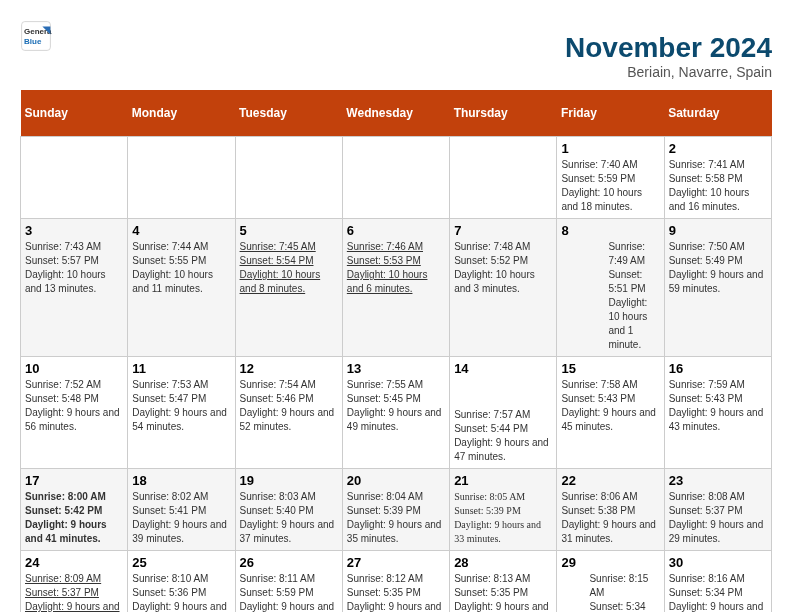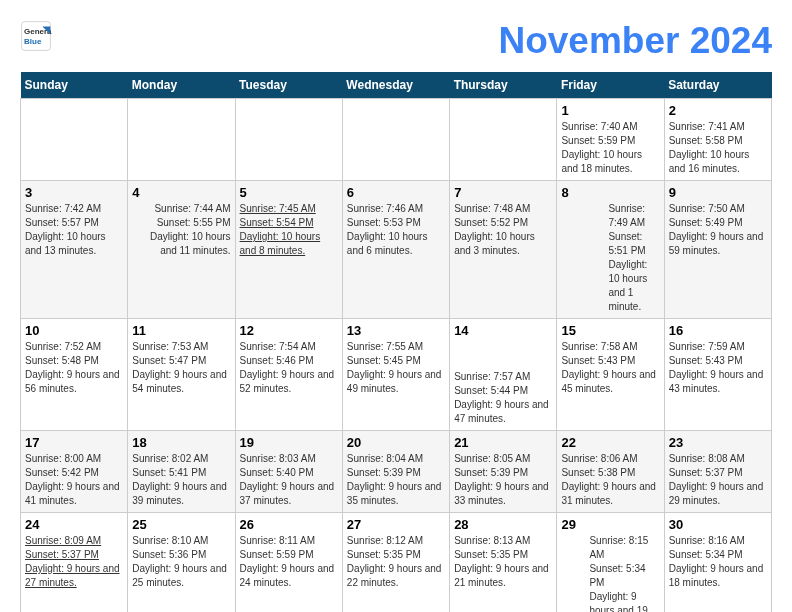--- a/index.html
+++ b/index.html
@@ -22,37 +22,38 @@
       gap: 4px;
     }
     .logo-icon {
       width: 32px;
       height: 32px;
     }
     .title-section {
       text-align: right;
     }
     .month-title {
-      font-size: 37px;
+      font-size: 28px;
       font-weight: bold;
-      color: #3b82f6;
+      color: #0c4a6e;
+      margin-top: 12px;
     }
     .location {
       font-size: 14px;
       color: #555;
     }
     table {
       width: 100%;
       border-collapse: collapse;
       font-size: 11px;
     }
     th {
-      background-color: #0c4a6e;
+      background-color: #c2410c;
       color: #fff;
-      padding: 6px 4px;
+      padding: 16px 4px;
       text-align: left;
       font-size: 12px;
       font-weight: bold;
     }
     td {
       border: 1px solid #ccc;
       vertical-align: top;
       padding: 4px;
       width: calc(100% / 7);
       height: 80px;
@@ -86,20 +87,21 @@
   <div class="logo">
     <svg class="logo-icon" viewBox="0 0 40 40">
       <rect x="2" y="2" width="36" height="36" rx="4" fill="white" stroke="#ccc" stroke-width="1"></rect>
       <text x="5" y="18" font-size="10" font-weight="bold" fill="#333" font-family="Arial">General</text>
       <text x="5" y="30" font-size="10" font-weight="bold" fill="#1a6db5" font-family="Arial">Blue</text>
       <polygon points="28,8 38,8 38,18" fill="#2a6db5"></polygon>
     </svg>
   </div>
   <div class="title-section">
     <div class="month-title">November 2024</div>
+    <div class="location">Beriain, Navarre, Spain</div>
   </div>
 </div>
 
 <table>
   <thead>
     <tr>
     <th>Sunday</th>
         <th>Monday</th>
         <th>Tuesday</th>
         <th>Wednesday</th>
@@ -124,39 +126,39 @@
         <td>
           <span class="day-num">2</span>
           <div class="day-info" style="white-space: pre-line;">Sunrise: 7:41 AM
 Sunset: 5:58 PM
 Daylight: 10 hours and 16 minutes.</div>
         </td>
       </tr>
       <tr>
         <td>
           <span class="day-num">3</span>
-          <div class="day-info" style="white-space: pre-line;">Sunrise: 7:42 AM
+          <div class="day-info" style="white-space: pre-line;">Sunrise: 7:43 AM
 Sunset: 5:57 PM
 Daylight: 10 hours and 13 minutes.</div>
         </td>
         <td>
           <span class="day-num">4</span>
-          <div class="day-info" style="white-space: pre-line; text-align: right;">Sunrise: 7:44 AM
+          <div class="day-info" style="white-space: pre-line;">Sunrise: 7:44 AM
 Sunset: 5:55 PM
 Daylight: 10 hours and 11 minutes.</div>
         </td>
         <td>
           <span class="day-num">5</span>
           <div class="day-info" style="white-space: pre-line; text-decoration: underline;">Sunrise: 7:45 AM
 Sunset: 5:54 PM
 Daylight: 10 hours and 8 minutes.</div>
         </td>
         <td>
           <span class="day-num">6</span>
-          <div class="day-info" style="white-space: pre-line;">Sunrise: 7:46 AM
+          <div class="day-info" style="white-space: pre-line; text-decoration: underline;">Sunrise: 7:46 AM
 Sunset: 5:53 PM
 Daylight: 10 hours and 6 minutes.</div>
         </td>
         <td>
           <span class="day-num">7</span>
           <div class="day-info" style="white-space: pre-line;">Sunrise: 7:48 AM
 Sunset: 5:52 PM
 Daylight: 10 hours and 3 minutes.</div>
         </td>
         <td>
@@ -212,21 +214,21 @@
         <td>
           <span class="day-num">16</span>
           <div class="day-info" style="white-space: pre-line;">Sunrise: 7:59 AM
 Sunset: 5:43 PM
 Daylight: 9 hours and 43 minutes.</div>
         </td>
       </tr>
       <tr>
         <td>
           <span class="day-num">17</span>
-          <div class="day-info" style="white-space: pre-line;">Sunrise: 8:00 AM
+          <div class="day-info" style="white-space: pre-line; font-weight: bold;">Sunrise: 8:00 AM
 Sunset: 5:42 PM
 Daylight: 9 hours and 41 minutes.</div>
         </td>
         <td>
           <span class="day-num">18</span>
           <div class="day-info" style="white-space: pre-line;">Sunrise: 8:02 AM
 Sunset: 5:41 PM
 Daylight: 9 hours and 39 minutes.</div>
         </td>
         <td>
@@ -236,21 +238,21 @@
 Daylight: 9 hours and 37 minutes.</div>
         </td>
         <td>
           <span class="day-num">20</span>
           <div class="day-info" style="white-space: pre-line;">Sunrise: 8:04 AM
 Sunset: 5:39 PM
 Daylight: 9 hours and 35 minutes.</div>
         </td>
         <td>
           <span class="day-num">21</span>
-          <div class="day-info" style="white-space: pre-line;">Sunrise: 8:05 AM
+          <div class="day-info" style="white-space: pre-line; font-family: Liberation Serif, serif;">Sunrise: 8:05 AM
 Sunset: 5:39 PM
 Daylight: 9 hours and 33 minutes.</div>
         </td>
         <td>
           <span class="day-num">22</span>
           <div class="day-info" style="white-space: pre-line;">Sunrise: 8:06 AM
 Sunset: 5:38 PM
 Daylight: 9 hours and 31 minutes.</div>
         </td>
         <td>

